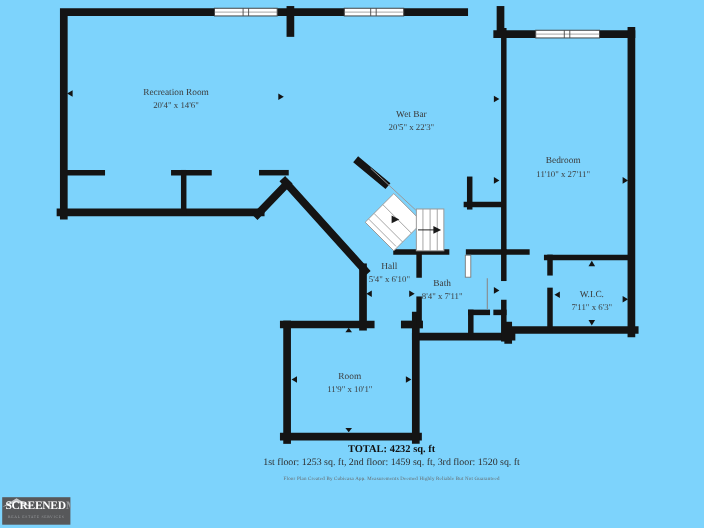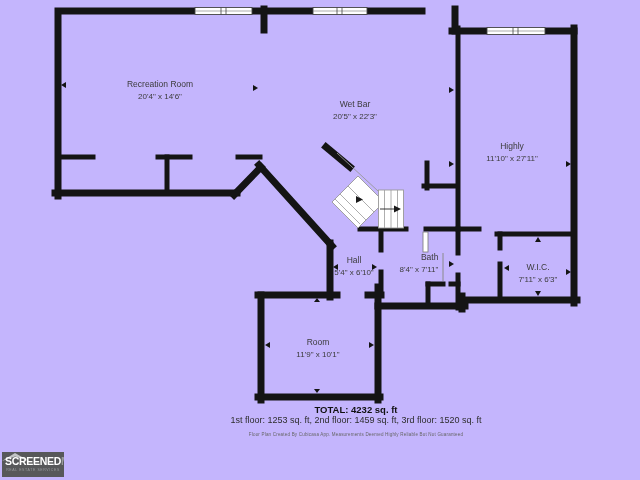--- a/index.html
+++ b/index.html
@@ -1,18 +1,18 @@
 <!DOCTYPE html>
 <html><head>
 <meta charset="utf-8">
 <style>
   html,body{margin:0;padding:0;background:#fff;}
   #canvas{
-    position:relative;width:640px;height:480px;background:#c4b5fd;
-    font-family:Liberation Sans, sans-serif;overflow:hidden;
+    position:relative;width:640px;height:480px;background:#7dd3fc;
+    font-family:Liberation Serif, serif;overflow:hidden;
   }
   svg{position:absolute;left:0;top:0;}
   .room-label{
     position:absolute;transform:translate(-50%,-50%);
     text-align:center;color:#3b3b3b;white-space:nowrap;line-height:1.5;
   }
   .room-label .room-name{display:block;font-size:8.5px;}
   .room-label .room-dims{display:block;font-size:8px;}
   #summary{
     position:absolute;left:0;top:404px;width:640px;text-align:center;
@@ -145,33 +145,33 @@
       <polygon points="369,342 374,345 369,348"></polygon>
       <polygon points="314,302 317,298 320,302"></polygon>
       <polygon points="314,389 317,393 320,389"></polygon>
     </g>
   </svg>
 
   <div class="room-label" style="left:160px;top:90px;">
     <span class="room-name">Recreation Room</span>
     <span class="room-dims">20'4" x 14'6"</span>
   </div>
-  <div class="room-label" style="left:355px;top:110px;">
+  <div class="room-label" style="left:374px;top:110px;">
     <span class="room-name">Wet Bar</span>
     <span class="room-dims">20'5" x 22'3"</span>
   </div>
   <div class="room-label" style="left:512px;top:152px;">
-    <span class="room-name">Highly</span>
+    <span class="room-name">Bedroom</span>
     <span class="room-dims">11'10" x 27'11"</span>
   </div>
-  <div class="room-label" style="left:354px;top:266px;">
+  <div class="room-label" style="left:354px;top:248px;">
     <span class="room-name">Hall</span>
     <span class="room-dims">5'4" x 6'10"</span>
   </div>
-  <div class="room-label" style="left:419px;top:263px;text-align:right;">
+  <div class="room-label" style="left:402px;top:263px;">
     <span class="room-name">Bath</span>
     <span class="room-dims">8'4" x 7'11"</span>
   </div>
   <div class="room-label" style="left:538px;top:273px;">
     <span class="room-name">W.I.C.</span>
     <span class="room-dims">7'11" x 6'3"</span>
   </div>
   <div class="room-label" style="left:318px;top:348px;">
     <span class="room-name">Room</span>
     <span class="room-dims">11'9" x 10'1"</span>

